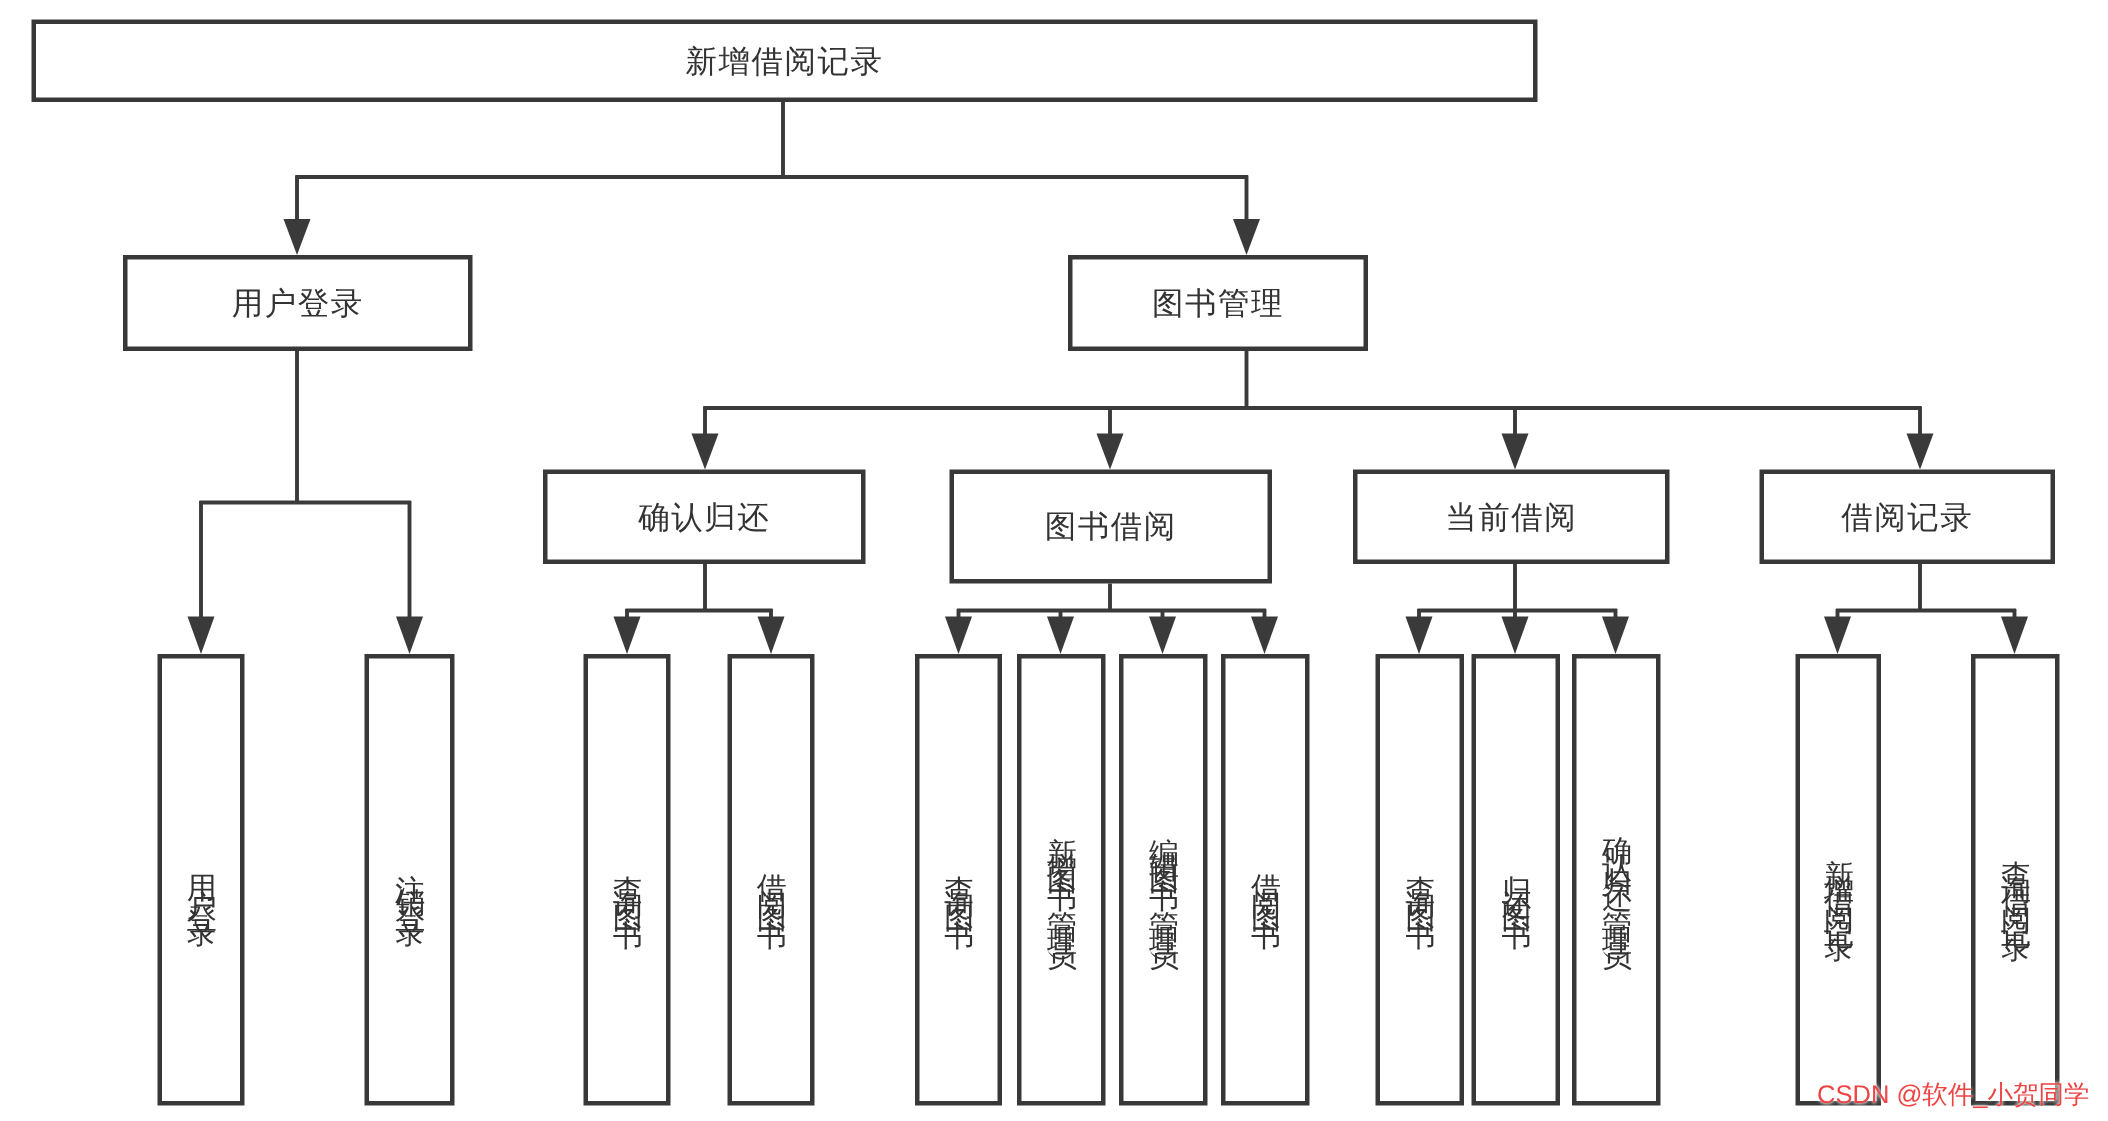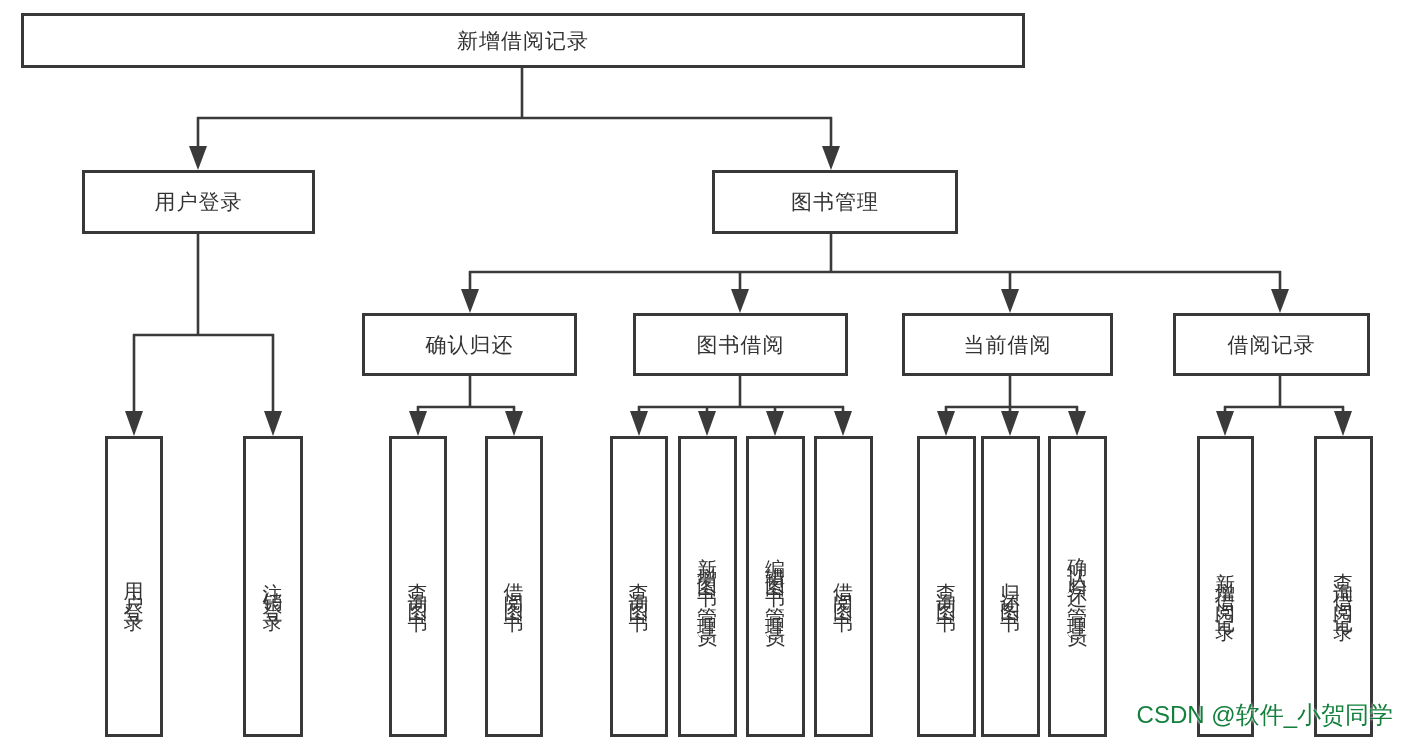--- a/index.html
+++ b/index.html
@@ -36,24 +36,24 @@
     writing-mode: vertical-rl;
     text-orientation: mixed;
     font-size: 20px;
     letter-spacing: 10px;
     line-height: 1;
     white-space: nowrap;
   }
   .watermark {
     position: absolute;
     right: 12px;
-    bottom: 16px;
+    bottom: 6px;
     z-index: 3;
-    font-size: 24px;
-    color: #15803d;
+    font-size: 17px;
+    color: #ef4444;
     text-shadow: 0 0 3px #ffffff, 0 0 2px #ffffff;
     white-space: nowrap;
     pointer-events: none;
   }
 </style>
 </head>
 <body>
 
 <div class="stage">
 
@@ -133,28 +133,28 @@
     </g>
   </svg>
 
   <div class="box h root" style="left:21px; top:13px; width:1004px; height:55px;">
     <span>新增借阅记录</span>
   </div>
 
   <div class="box h" style="left:82px; top:170px; width:233px; height:64px;">
     <span>用户登录</span>
   </div>
-  <div class="box h" style="left:712px; top:170px; width:246px; height:64px;text-align:center;">
+  <div class="box h" style="left:712px; top:170px; width:200px; height:64px;text-align:center;">
     <span>图书管理</span>
   </div>
 
   <div class="box h" style="left:362px; top:313px; width:215px; height:63px;">
     <span>确认归还</span>
   </div>
-  <div class="box h" style="left:633px; top:313px; width:215px; height:63px;">
+  <div class="box h" style="left:633px; top:313px; width:215px; height:76px;">
     <span>图书借阅</span>
   </div>
   <div class="box h" style="left:902px; top:313px; width:211px; height:63px;font-family:Liberation Serif, serif;">
     <span>当前借阅</span>
   </div>
   <div class="box h" style="left:1173px; top:313px; width:197px; height:63px;">
     <span>借阅记录</span>
   </div>
 
   <div class="box v" style="left:105px; top:436px; width:58px; height:301px;">

